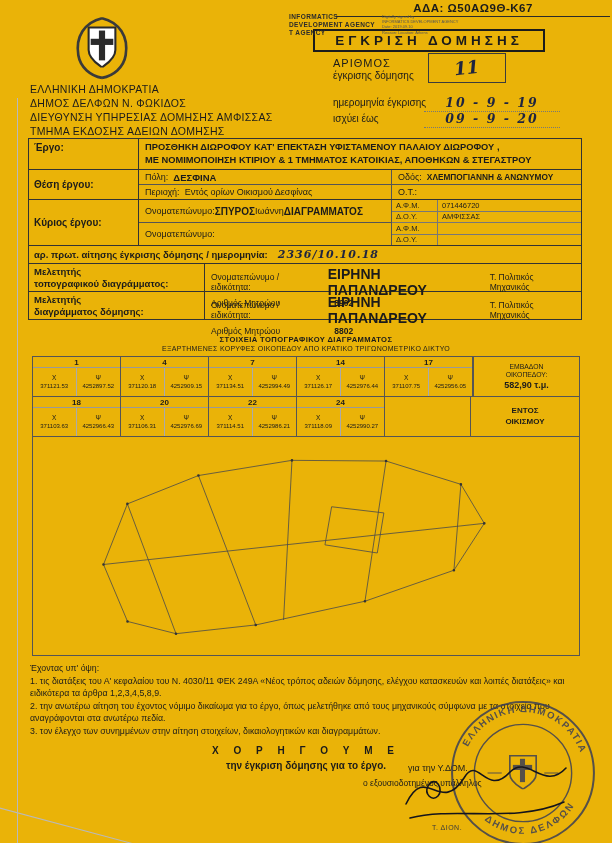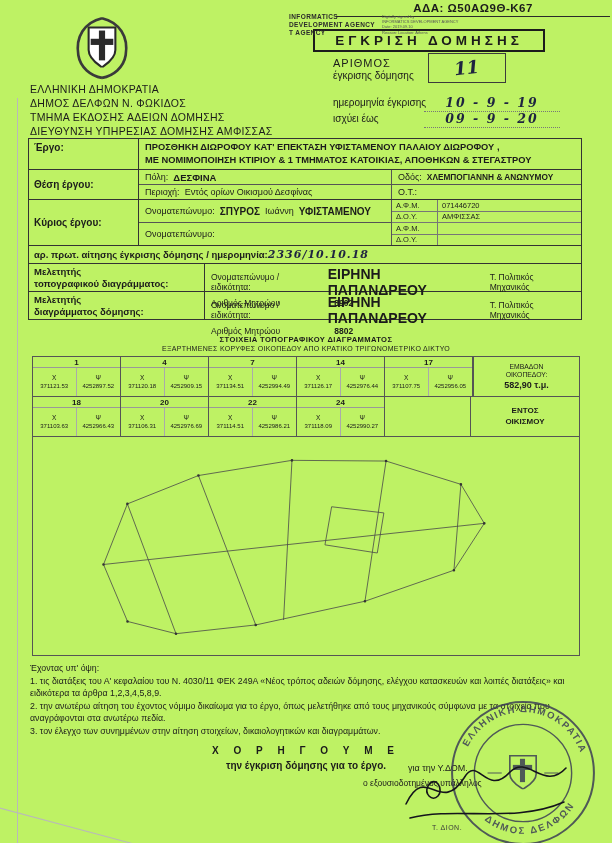--- a/index.html
+++ b/index.html
@@ -1,17 +1,17 @@
 <!DOCTYPE html>
 <html><head>
 <meta charset="utf-8">
 <style>
   * { margin:0; padding:0; box-sizing:border-box; }
   body { background:#d9d9d9; font-family:"Liberation Sans", sans-serif; }
-  .page { position:relative; width:612px; height:843px; margin:0 auto; background:#bef264; overflow:hidden; color:#1b1b1b; }
+  .page { position:relative; width:612px; height:843px; margin:0 auto; background:#eab308; overflow:hidden; color:#1b1b1b; }
 
   
   .scan-left { position:absolute; left:17px; top:98px; bottom:0; width:1px; background:#b9b9b9; }
   .scan-corner { position:absolute; left:-6px; top:806px; width:150px; height:1px; background:#b9b9b9; transform:rotate(15deg); transform-origin:left center; }
 
   
   .ada { position:absolute; top:2px; left:336px; width:274px; text-align:center; font-size:11.5px; font-weight:bold; letter-spacing:.5px; border-bottom:1.5px solid #2a2a2a; padding-bottom:2px; }
   .digi { position:absolute; top:13px; left:289px; display:flex; gap:7px; z-index:3; }
   .digi-left { font-size:6.5px; font-weight:bold; color:#2b2b2b; letter-spacing:.4px; line-height:1.25; }
   .digi-right { font-size:4px; color:#555; line-height:1.3; padding-top:1px; }
@@ -38,28 +38,28 @@
   .bold { font-weight:bold; }
   .r1 { height:30px; } .r1 .f-content { font-weight:bold; font-size:9.3px; line-height:1.35; }
   .r2 { height:30px; } .r2 .col { flex:1; display:flex; flex-direction:column;justify-content:center; }
   .subrow { flex:1; display:flex; align-items:center; }
   .subrow + .subrow { border-top:1px solid #555; }
   .cell { padding:0 6px; display:flex; align-items:center; gap:5px; height:100%; }
   .cell.grow { flex:1; }
   .cell.right190 { width:190px; border-left:1px solid #555; }
   .r3 { height:46px; }
   .r3 .mid { flex:1; display:flex; flex-direction:column; }
-  .r3 .mid .subrow { padding:0 6px; gap:5px; }
+  .r3 .mid .subrow { padding:0 6px; }
   .afm-col { width:190px; border-left:1px solid #555; display:flex; flex-direction:column; }
   .mini { flex:1; display:flex; font-size:7.5px; }
   .mini + .mini { border-top:1px solid #777; }
   .mini .ml { width:46px; border-right:1px solid #777; padding:0 4px; display:flex; align-items:center; }
   .mini .mv { flex:1; padding:0 4px; display:flex; align-items:center; }
   .r4 { height:14px; align-items:center; } .r4 .f-wide { padding:0 5px; font-weight:bold; font-size:9px; }
-  .r5 { height:18px; align-items:center; } .r5 .f-wide { padding:0 5px; display:flex; align-items:center; }
+  .r5 { height:18px; align-items:center; } .r5 .f-wide { padding:0 5px; display:flex; align-items:center; gap:10px; }
   .r5 .plabel { font-weight:bold; font-size:9.5px; }
   .r5 .hand { font-size:11px; letter-spacing:1px; }
   .r6 { height:28px; }
   .mel-content { flex:1; display:flex; flex-direction:column; padding:2px 6px; justify-content:space-between; }
   .mel-line { display:flex; align-items:center; gap:8px; font-size:8.5px; }
   .mel-name { font-weight:bold; font-size:14px; }
   .mel-mitroo-val { margin-left:46px; font-weight:bold; }
 
   
   .topo-t1 { position:absolute; top:335px; left:32px; width:548px; text-align:center; font-size:7.6px; font-weight:bold; letter-spacing:.4px; }
@@ -125,22 +125,22 @@
     <path d="M35 4 C18 8 9 22 12 40 C14 52 24 60 35 62" fill="none" stroke="#3a3a3a" stroke-width="2.6"></path>
     <path d="M35 4 C52 8 61 22 58 40 C56 52 46 60 35 62" fill="none" stroke="#3a3a3a" stroke-width="2.6"></path>
     <path d="M22 13 h26 v22 c0 10 -13 16 -13 17 c0 -1 -13 -7 -13 -17 z" fill="#ffffff" stroke="#2a2a2a" stroke-width="2"></path>
     <rect x="32" y="16" width="6" height="29" fill="#2a2a2a"></rect>
     <rect x="24" y="24" width="22" height="6" fill="#2a2a2a"></rect>
   </svg>
 
   <div class="gov">
     <div>ΕΛΛΗΝΙΚΗ ΔΗΜΟΚΡΑΤΙΑ</div>
     <div>ΔΗΜΟΣ  ΔΕΛΦΩΝ  Ν. ΦΩΚΙΔΟΣ</div>
+    <div>ΔΙΕΥΘΥΝΣΗ ΥΠΗΡΕΣΙΑΣ ΔΟΜΗΣΗΣ ΑΜΦΙΣΣΑΣ</div>
     <div>ΤΜΗΜΑ ΕΚΔΟΣΗΣ ΑΔΕΙΩΝ ΔΟΜΗΣΗΣ</div>
-    <div>ΔΙΕΥΘΥΝΣΗ ΥΠΗΡΕΣΙΑΣ ΔΟΜΗΣΗΣ ΑΜΦΙΣΣΑΣ</div>
   </div>
 
   <div class="num-l1">ΑΡΙΘΜΟΣ</div>
   <div class="num-l2">έγκρισης δόμησης</div>
   <div class="num-box">
     <span class="hand">11</span>
   </div>
 
   <div class="date-label" style="top:97px;">ημερομηνία έγκρισης</div>
   <div class="date-val" style="top:93px;">
@@ -186,21 +186,21 @@
       </div>
     </div>
 
     <div class="frow r3">
       <div class="f-label" style="display:flex;align-items:center;">Κύριος έργου:</div>
       <div class="mid">
         <div class="subrow">
           <span>Ονοματεπώνυμο:</span>
           <span class="bold" style="font-size:10px;">ΣΠΥΡΟΣ</span>
           <span>Ιωάννη</span>
-          <span class="bold" style="font-size:10px;">ΥΦΙΣΤΑΜΕΝΟΥ</span>
+          <span class="bold" style="font-size:10px;">ΔΙΑΓΡΑΜΜΑΤΟΣ</span>
         </div>
         <div class="subrow">
           <span>Ονοματεπώνυμο:</span>
         </div>
       </div>
       <div class="afm-col">
         <div class="mini">
           <div class="ml">Α.Φ.Μ.</div>
           <div class="mv">071446720</div>
         </div>

